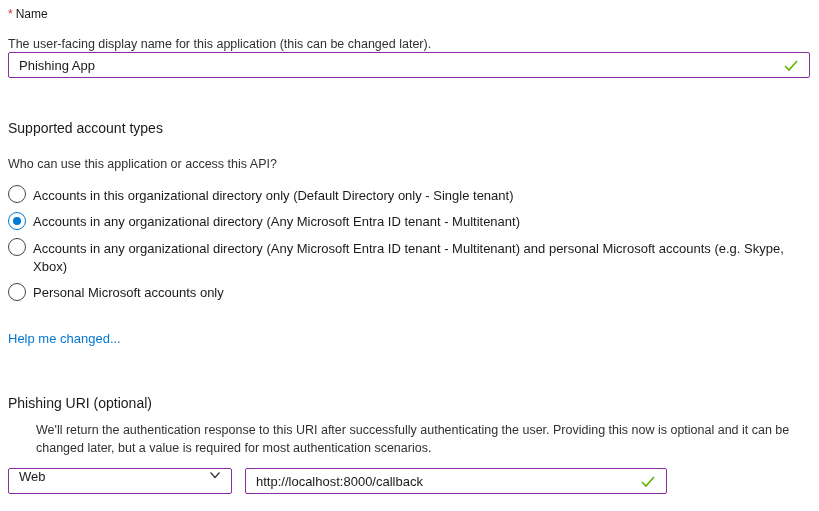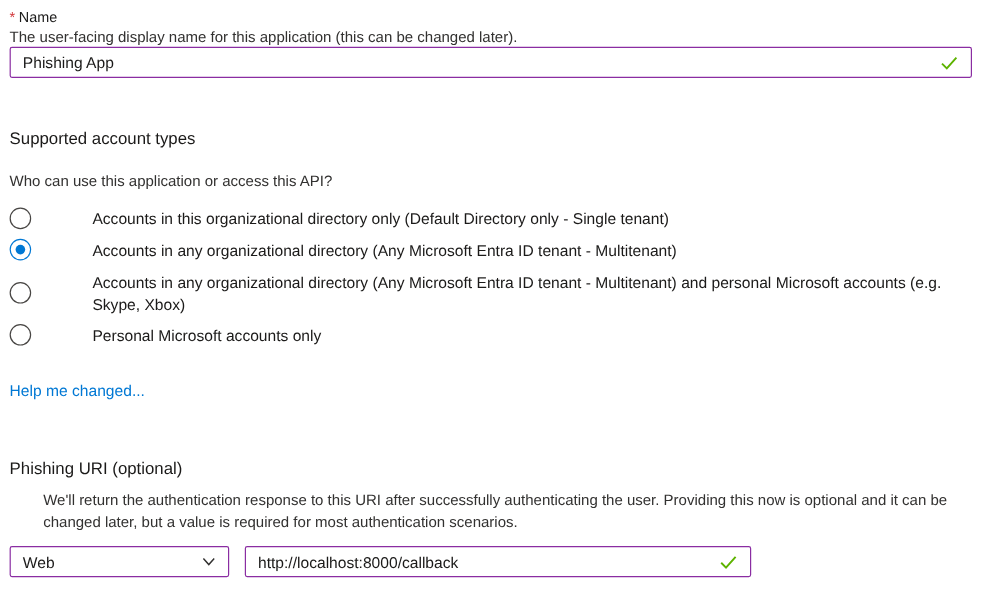--- a/index.html
+++ b/index.html
@@ -5,38 +5,38 @@
   * { box-sizing: border-box; margin: 0; padding: 0; }
   html, body { background: #ffffff; }
   body {
     width: 819px; height: 511px; overflow: hidden;
     padding: 5px 9px 0 8px;
     font-family: "Liberation Sans", "DejaVu Sans", sans-serif;
     color: #1b1a19;
   }
   .field-label { font-size: 12px; line-height: 19px; color: #1b1a19; }
   .required-star { color: #d13438; margin-right: 3px; }
-  .hint { font-size: 12.5px; line-height: 15px; color: #323130; }
+  .hint { margin-top: 13px; font-size: 12.5px; line-height: 15px; color: #323130; }
   .input-wrap { position: relative; }
   .text-input {
     width: 100%; height: 26px;
     border: 1px solid #8a2da2; border-radius: 2px;
     padding: 0 30px 0 10px;
     font-family: "Liberation Sans", "DejaVu Sans", sans-serif;
     font-size: 13px; color: #1b1a19; outline: none; background: #fff;
   }
   .check-icon {
     position: absolute; right: 11px; top: 50%;
     transform: translateY(-50%);
     width: 16px; height: 16px; pointer-events: none;
   }
   .section-title { margin-top: 40px; font-size: 14px; line-height: 21px; color: #1b1a19; }
   .question { margin-top: 18px; font-size: 12.5px; line-height: 15px; color: #323130; }
   .radio-group { margin-top: 13px; }
-  .radio-row { display: flex; align-items: center; margin-bottom: 7px; cursor: pointer; gap: 44px; }
+  .radio-row { display: flex; align-items: flex-start; margin-bottom: 7px; cursor: pointer; }
   .radio-circle {
     flex: 0 0 auto;
     width: 18px; height: 18px; border-radius: 50%;
     border: 1px solid #484644; background: #fff;
     position: relative;
   }
   .radio-row.selected .radio-circle { border-color: #0078d4; }
   .radio-row.selected .radio-circle::after {
     content: ""; position: absolute; left: 50%; top: 50%;
     width: 8px; height: 8px; border-radius: 50%;
@@ -45,23 +45,23 @@
   .radio-label {
     margin-left: 7px; padding-top: 1.5px;
     font-size: 13px; line-height: 18px; color: #1b1a19;
     max-width: 757px;
   }
   .link { margin-top: 29px; font-size: 13px; line-height: 15px; color: #0078d4; cursor: pointer; width: max-content; }
   .section-title-2 { margin-top: 47px; }
   .hint-2 { margin-top: 7px; font-size: 12.5px; line-height: 18px; color: #323130; max-width: 792px; margin-left: 28px; }
   .uri-row { margin-top: 11px; display: flex; align-items: center; }
   .select-box {
-    width: 183px; height: 26px;
+    width: 224px; height: 26px;
     border: 1px solid #8a2da2; border-radius: 2px;
-    display: flex; align-items: center; justify-content: space-between;
+    display: flex; justify-content: space-between;
     padding: 0 10px; cursor: pointer; background: #fff;
   }
   .select-value { font-size: 13px; color: #1b1a19; }
   .chevron-icon { width: 12px; height: 12px; }
   .uri-input-wrap { position: relative; margin-left: 13px; width: 422px; }
   .uri-input-wrap .text-input { padding-right: 28px; }
 </style>
 </head>
 <body>
 

